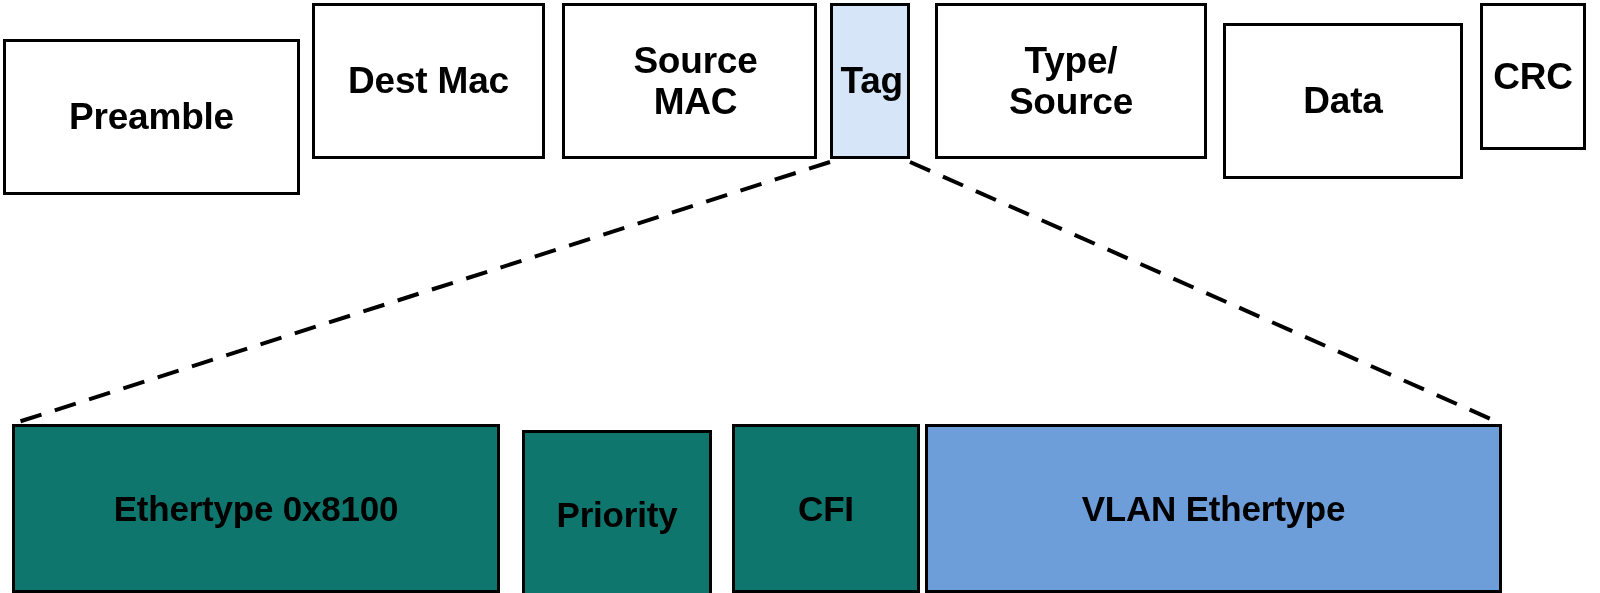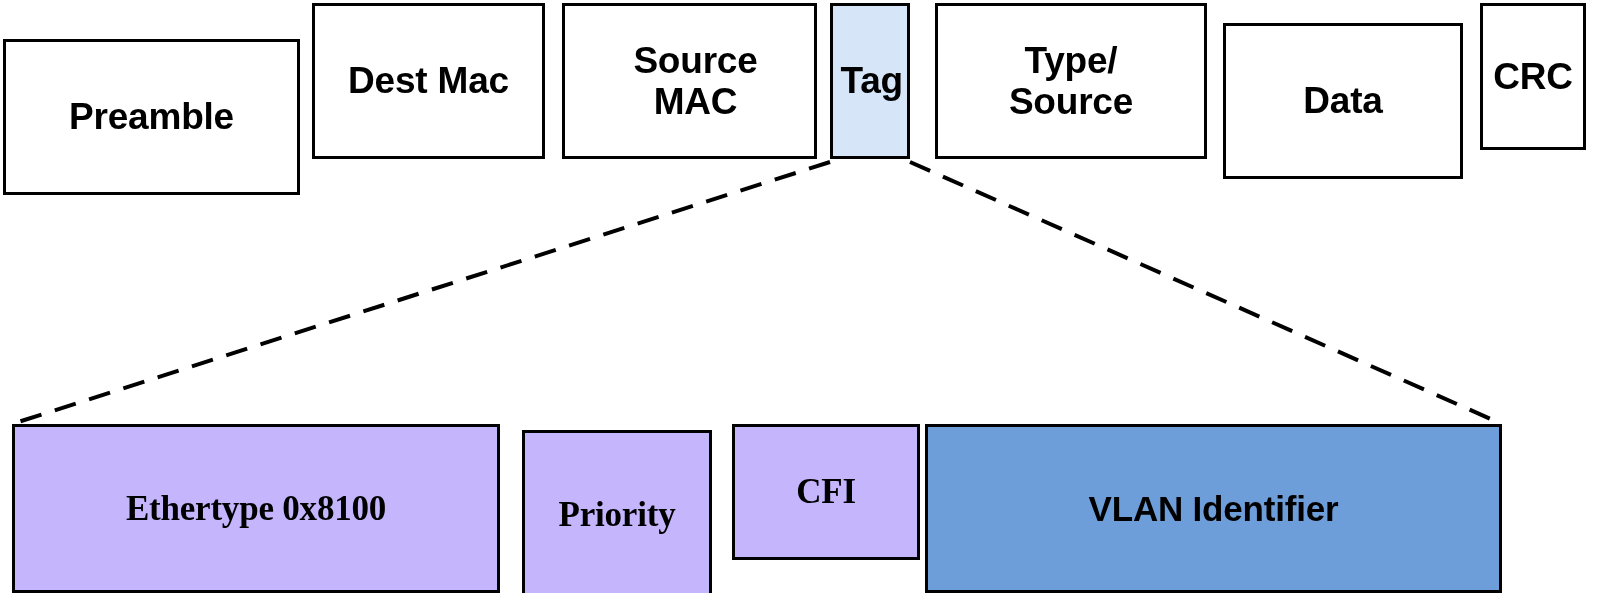--- a/index.html
+++ b/index.html
@@ -40,21 +40,21 @@
     color: #000000;
     line-height: 1.12;
     letter-spacing: -0.2px;
     padding: 0 4px;
   }
   
   .row-frame .field-label { font-size: 37px; }
   
   .row-tag .field-label { font-size: 35px; }
   .tag-highlight { background: #d6e5f7; justify-content: flex-end; }
-  .tag-light { background: #c4b5fd; font-family: Liberation Serif, serif; }
+  .tag-light { background: #0f766e; }
   .tag-strong { background: #6d9eda; }
 </style>
 </head>
 <body>
 
 <div id="diagram">
 
   <svg class="connector-layer" viewBox="0 0 1600 593" width="1600" height="593" xmlns="http://www.w3.org/2000/svg">
     <line x1="830" y1="162" x2="12" y2="424" stroke="#000000" stroke-width="4" stroke-dasharray="22 14" stroke-linecap="butt"></line>
     <line x1="910" y1="162" x2="1502" y2="424" stroke="#000000" stroke-width="4" stroke-dasharray="22 14" stroke-linecap="butt"></line>
@@ -97,23 +97,23 @@
   <div class="row-tag">
 
     <div class="field-box tag-light" style="left:12px; top:424px; width:488px; height:169px;">
       <span class="field-label">Ethertype 0x8100</span>
     </div>
 
     <div class="field-box tag-light" style="left:522px; top:424px; width:190px; height:169px;margin-top:6px;">
       <span class="field-label">Priority</span>
     </div>
 
-    <div class="field-box tag-light" style="left:732px; top:424px; width:188px; height:136px;">
+    <div class="field-box tag-light" style="left:732px; top:424px; width:188px; height:169px;">
       <span class="field-label">CFI</span>
     </div>
 
     <div class="field-box tag-strong" style="left:925px; top:424px; width:577px; height:169px;">
-      <span class="field-label">VLAN Identifier</span>
+      <span class="field-label">VLAN Ethertype</span>
     </div>
 
   </div>
 
 </div>
 
 </body></html>

